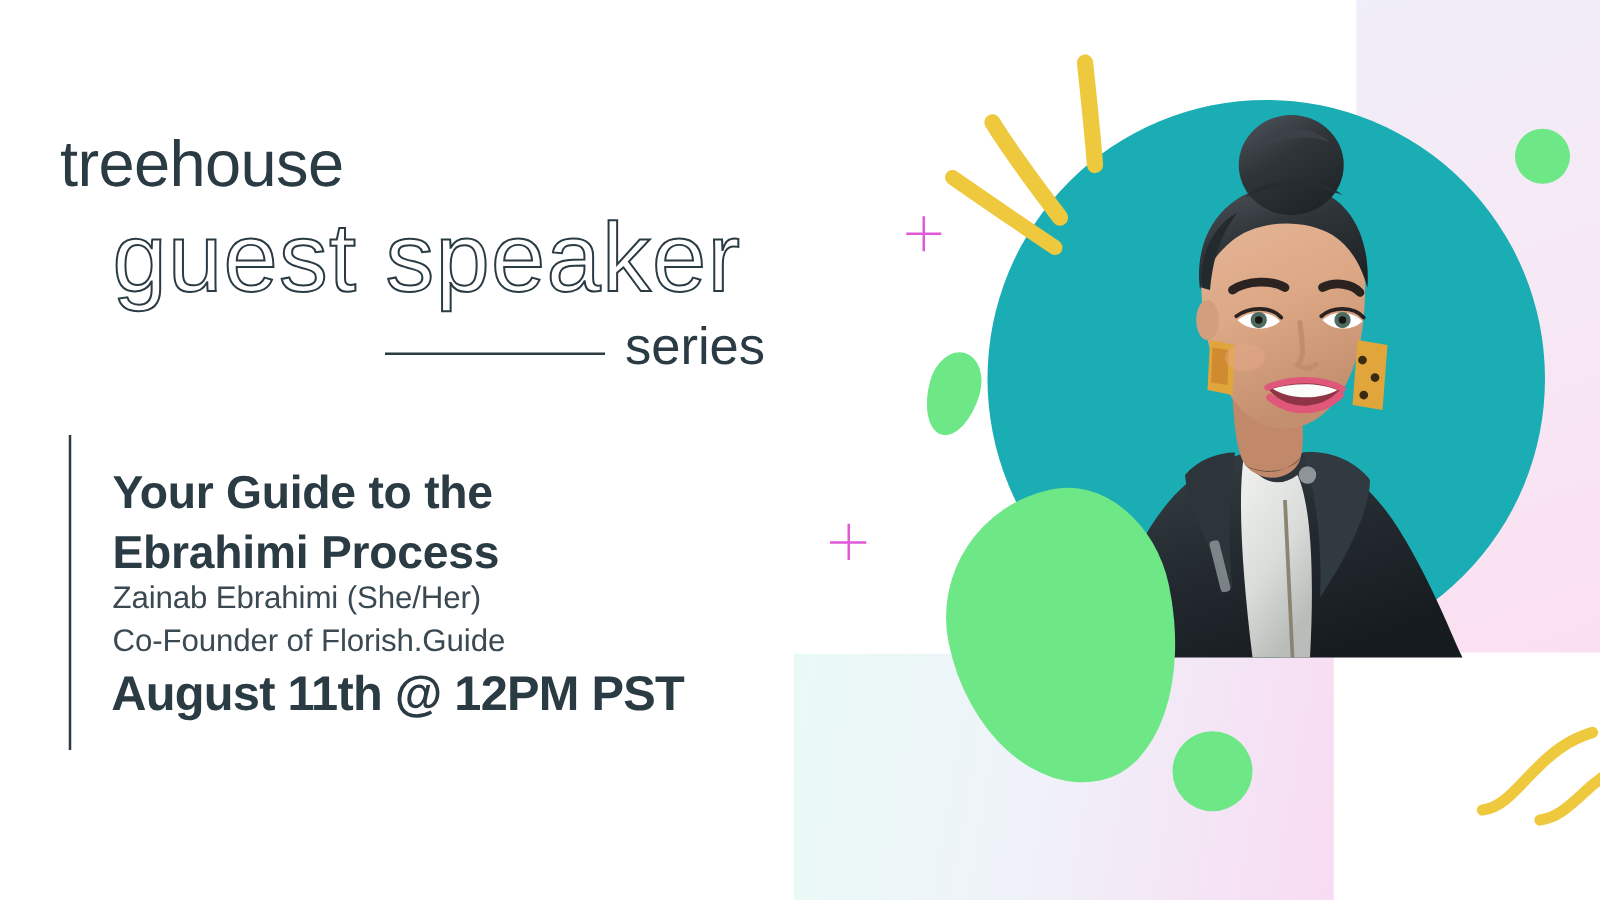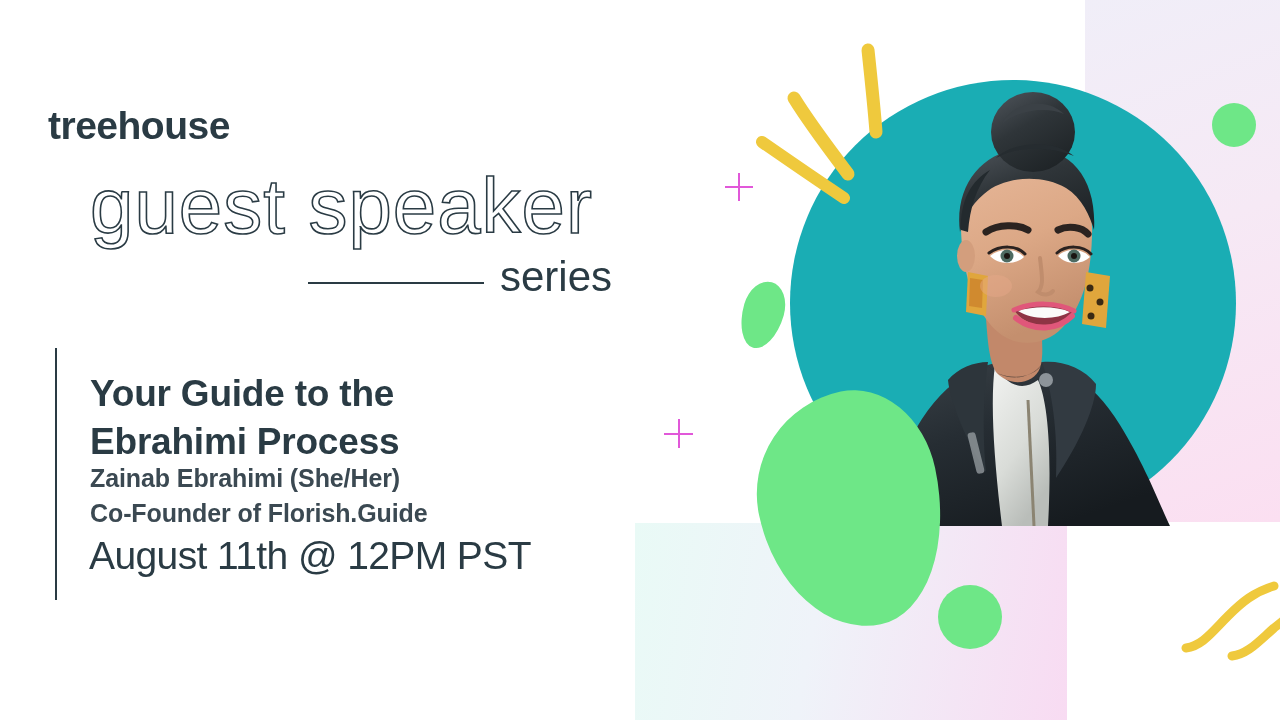--- a/index.html
+++ b/index.html
@@ -123,22 +123,22 @@
   .plus::before { left: 50%; top: 0; width: 2px; height: 100%; transform: translateX(-50%); }
   .plus::after  { top: 50%; left: 0; height: 2px; width: 100%; transform: translateY(-50%); }
   .plus-1 { left: 725px; top: 173px; width: 28px; height: 28px; }
   .plus-2 { left: 664px; top: 419px; width: 29px; height: 29px; }
 
   
   .brand {
     position: absolute;
     left: 48px;
     top: 106px;
-    font-size: 39px;
-    font-weight: 700;
+    font-size: 52px;
+    font-weight: 400;
     letter-spacing: -0.5px;
     color: #2a3b44;
     line-height: 1;
   }
 
   .headline-outline {
     position: absolute;
     left: 40px;
     top: 163px;
     width: 620px;
@@ -186,33 +186,33 @@
     color: #2a3b44;
     letter-spacing: -0.2px;
   }
 
   .speaker-block {
     position: absolute;
     left: 90px;
     top: 461px;
     width: 470px;
     font-size: 25px;
-    font-weight: 700;
+    font-weight: 400;
     line-height: 1.38;
     color: #3b4952;
     letter-spacing: -0.1px;
   }
   .speaker-block div { white-space: nowrap; }
 
   .event-date {
     position: absolute;
     left: 89px;
     top: 536px;
     font-size: 39px;
-    font-weight: 400;
+    font-weight: 700;
     line-height: 1;
     color: #2a3b44;
     letter-spacing: -0.6px;
     white-space: nowrap;
   }
 </style>
 </head>
 <body>
 
 <div id="stage">

